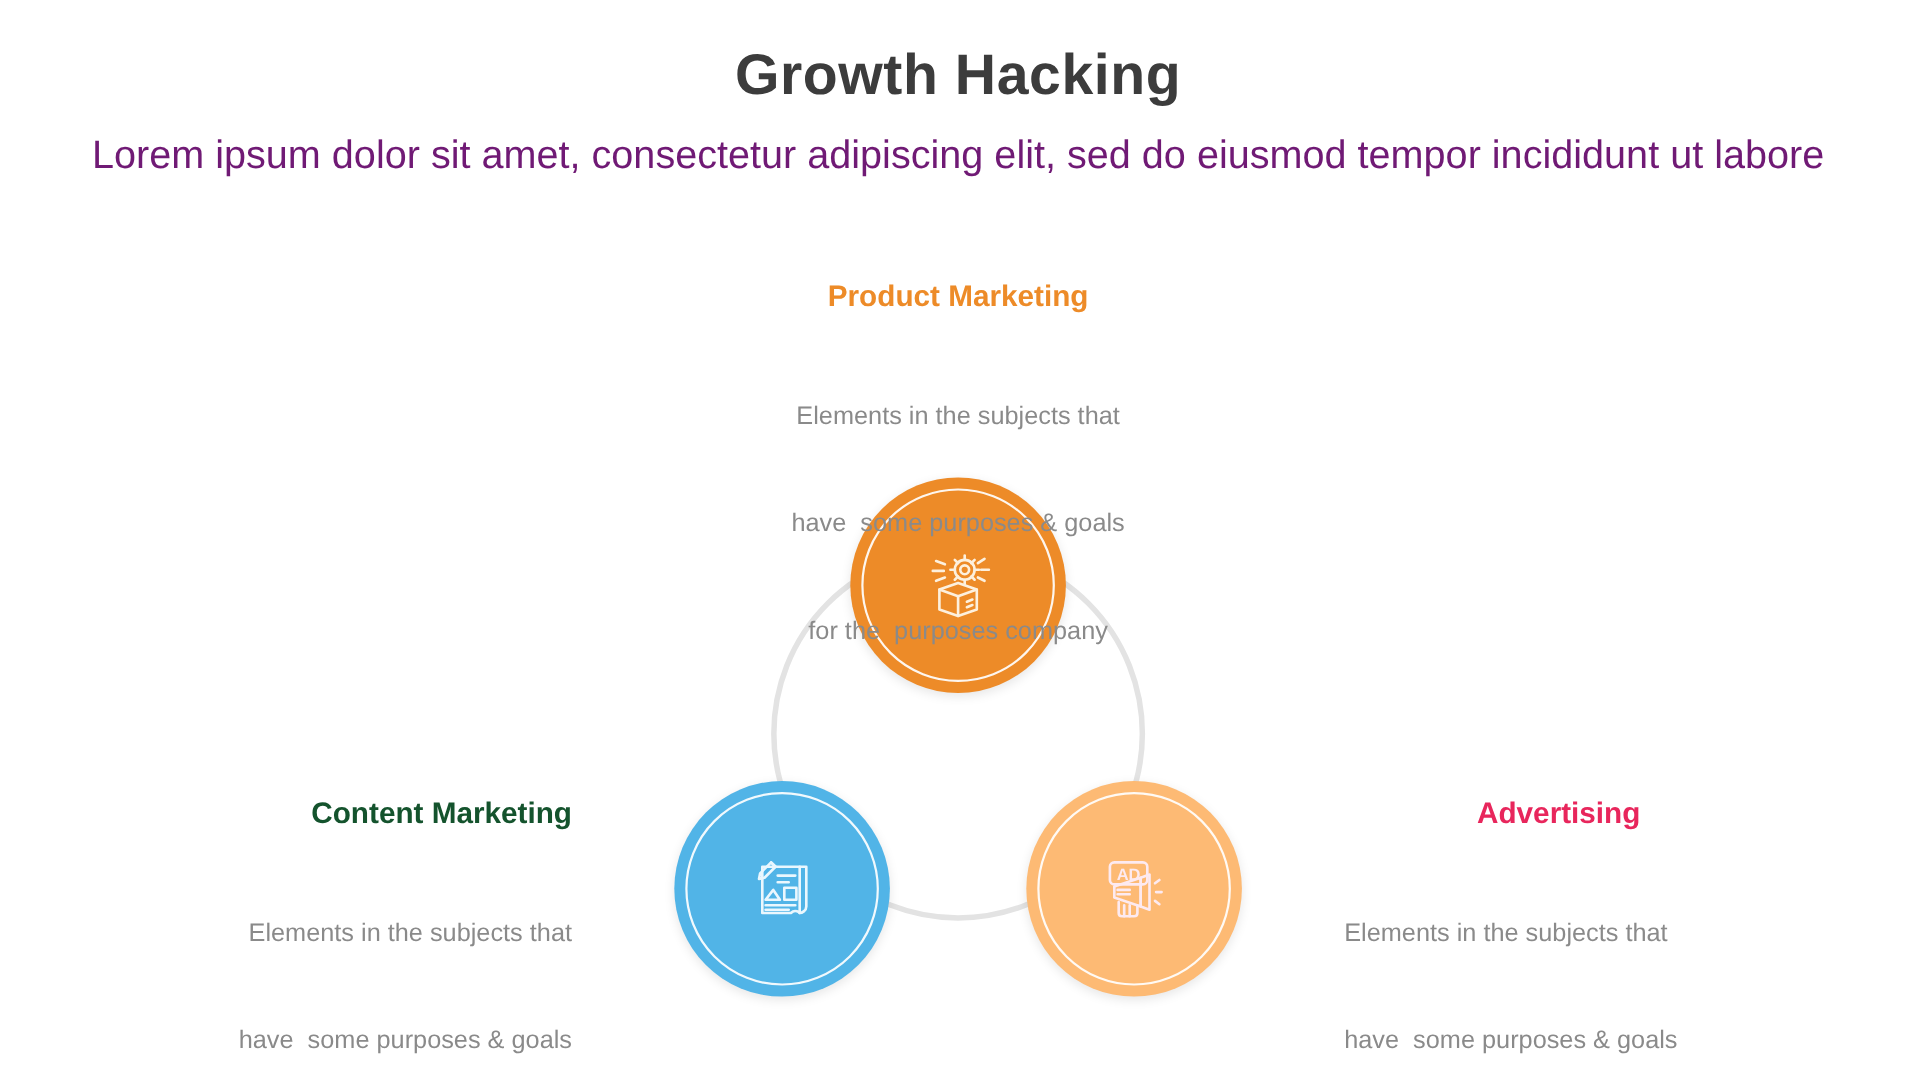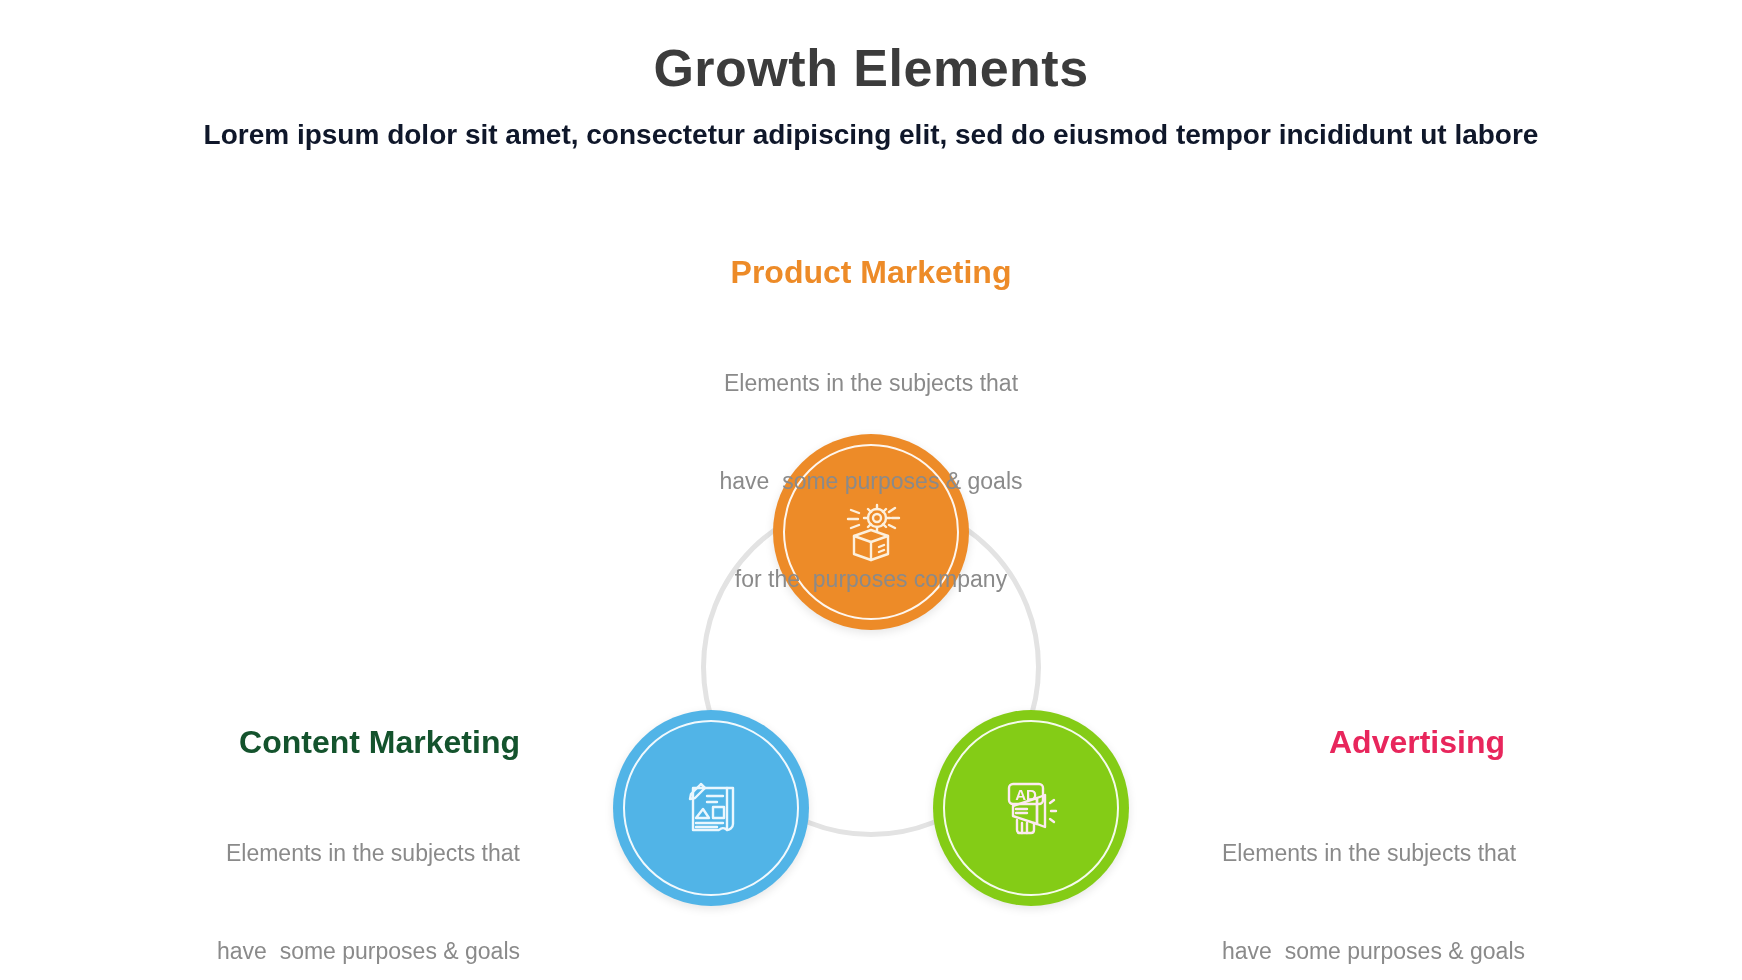--- a/index.html
+++ b/index.html
@@ -27,23 +27,23 @@
   }
   .title {
     font-size: 52px;
     font-weight: bold;
     color: #3c3c3c;
     letter-spacing: 0.5px;
     line-height: 1.18;
   }
   .subtitle {
     margin-top: 16px;
-    font-size: 28px;
-    font-weight: 700;
-    color: #0f172a;
+    font-size: 36px;
+    font-weight: 400;
+    color: #701a75;
     line-height: 1.44;
     width: 1620px;
     margin-left: auto;
     margin-right: auto;
   }
   .subtitle .sub-line { display: block; }
 
   
   .stage {
     position: absolute;
@@ -83,25 +83,25 @@
     right: 10px;
     bottom: 10px;
     border: 2.5px solid rgba(255,255,255,0.92);
     border-radius: 50%;
     pointer-events: none;
   }
   .node svg { position: relative; z-index: 2; }
 
   .node-product   { left: 773px; top: 434px; background: #ed8b28; }
   .node-content   { left: 613px; top: 710px; background: #51b4e7; }
-  .node-advertise { left: 933px; top: 710px; background: #84cc16; }
+  .node-advertise { left: 933px; top: 710px; background: #fdba74; }
 
   
   .block-title {
-    font-size: 32px;
+    font-size: 27px;
     font-weight: bold;
     line-height: 1.2;
   }
   .block-desc {
     margin-top: 10px;
     font-size: 23px;
     color: #8a8a8a;
     line-height: 1.42;
     white-space: pre-wrap;
   }
@@ -133,21 +133,21 @@
     text-align: left;
   }
   .txt-advertise .block-title { color: #e8265c; text-align: center; }
 </style>
 </head>
 <body>
 
 <div class="page">
 
   <div class="header">
-    <div class="title">Growth Elements</div>
+    <div class="title">Growth Hacking</div>
     <div class="subtitle">
       <span class="sub-line">Lorem ipsum dolor sit amet, consectetur adipiscing elit, sed do eiusmod tempor incididunt ut labore</span>
     </div>
   </div>
 
   <div class="stage">
 
     <div class="ring"></div>
 
     <div class="node node-product">

